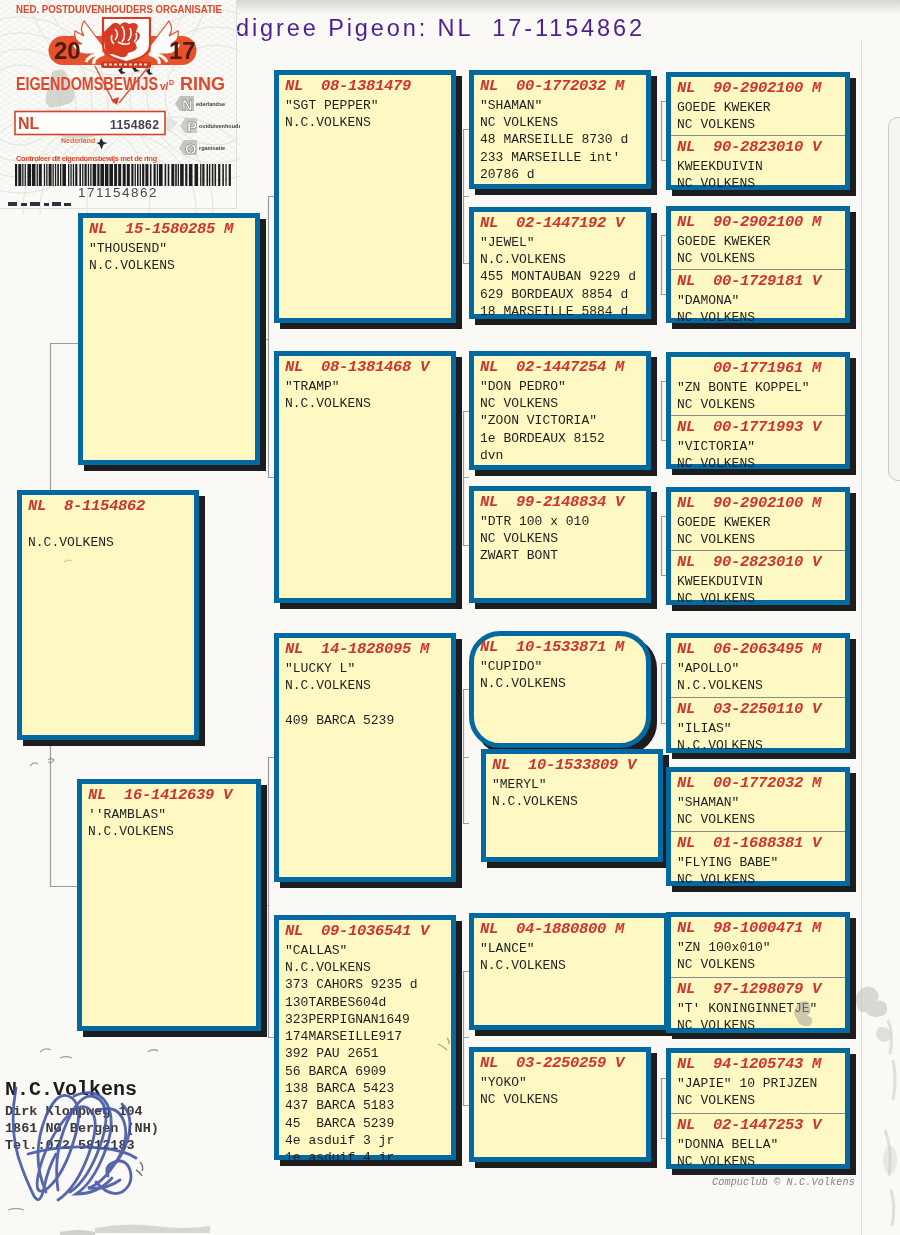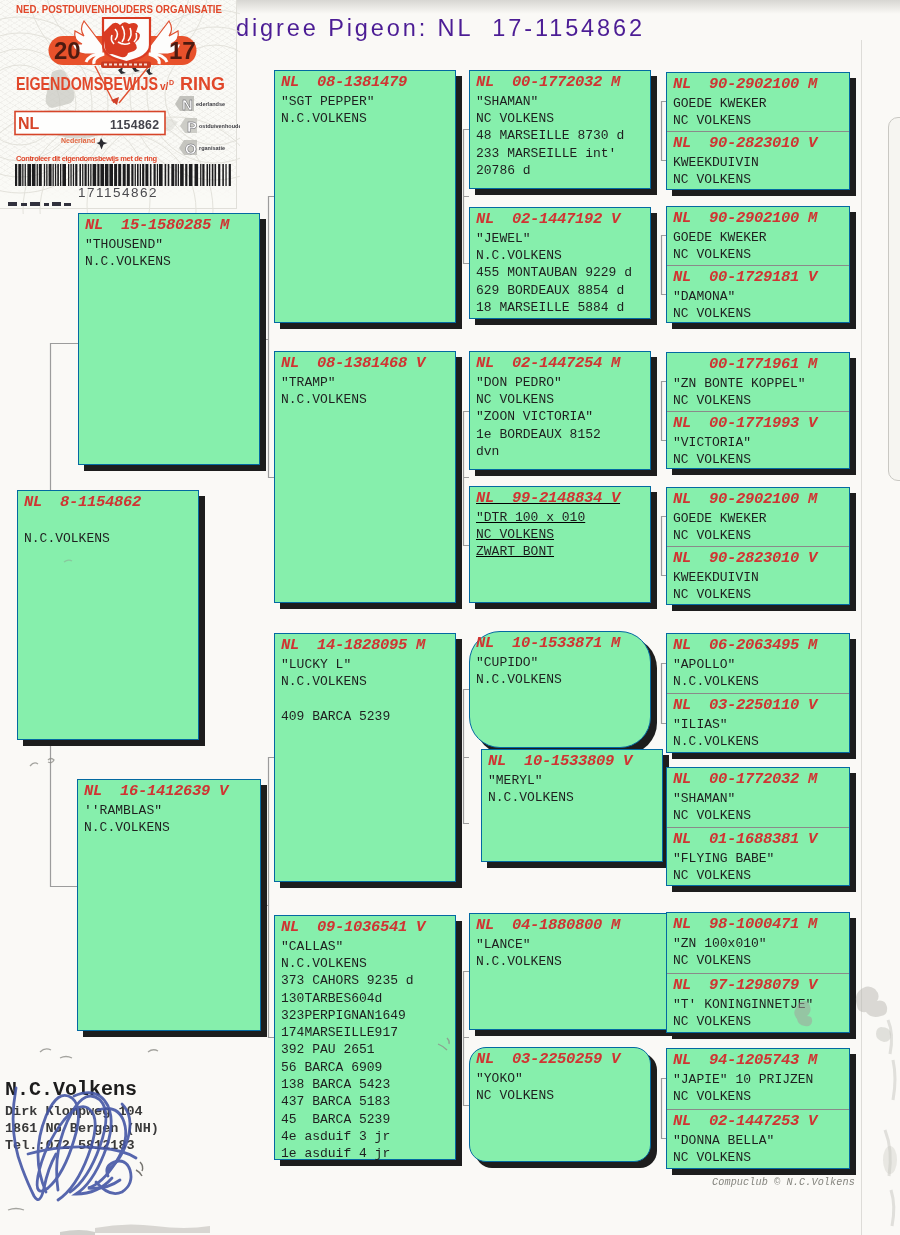--- a/index.html
+++ b/index.html
@@ -1,19 +1,19 @@
 <!DOCTYPE html>
 <html><head>
 <meta charset="utf-8">
 <style>
 html,body{margin:0;padding:0;}
 body{width:900px;height:1235px;position:relative;overflow:hidden;
   background:#faf9f6;font-family:"Liberation Sans", sans-serif;}
 #page{position:absolute;left:0;top:0;width:900px;height:1235px;}
-.pbox{position:absolute;background:#86efac;border:1px solid #0369a1;
+.pbox{position:absolute;background:#fef9c3;border:5px solid #0369a1;
   box-shadow:6px 6px 0 #1d1d1d;box-sizing:border-box;}
 .rh{font:italic 700 15.5px/17px "Liberation Mono", monospace;color:#d03432;
   margin:3.3px 0 0 6px;white-space:pre;letter-spacing:-.3px;}
 .pbox pre{font:13px/17.3px "Liberation Mono", monospace;color:#1f1f1f;
   margin:1.4px 0 0 6px;white-space:pre;}
 .cell{overflow:hidden;}
 .cell2{border-top:1px solid #8a8a8a;}
 .cell .rh{margin-top:3.3px;}
 .cell pre{margin-top:1.4px;}
 </style>
@@ -290,21 +290,21 @@
 
 <div class="pbox" style="left:469px;top:351px;width:182px;height:119px;">
 <div class="rh">NL  02-1447254 M</div>
 <pre>"DON PEDRO"
 NC VOLKENS
 "ZOON VICTORIA"
 1e BORDEAUX 8152
 dvn</pre>
 </div>
 
-<div class="pbox" style="left:469px;top:486px;width:182px;height:117px;text-decoration:underline;">
+<div class="pbox" style="left:469px;top:486px;width:182px;height:117px;">
 <div class="rh">NL  99-2148834 V</div>
 <pre>"DTR 100 x 010
 NC VOLKENS
 ZWART BONT</pre>
 </div>
 
 <div class="pbox" style="left:469px;top:631px;width:182px;height:117px;border-radius:31px;">
 <div class="rh">NL  10-1533871 M</div>
 <pre>"CUPIDO"
 N.C.VOLKENS</pre>
@@ -315,21 +315,21 @@
 <pre>"MERYL"
 N.C.VOLKENS</pre>
 </div>
 
 <div class="pbox" style="left:469px;top:913px;width:200px;height:117px;">
 <div class="rh">NL  04-1880800 M</div>
 <pre>"LANCE"
 N.C.VOLKENS</pre>
 </div>
 
-<div class="pbox" style="left:469px;top:1047px;width:182px;height:115px;border-radius:17px;">
+<div class="pbox" style="left:469px;top:1047px;width:182px;height:115px;">
 <div class="rh">NL  03-2250259 V</div>
 <pre>"YOKO"
 NC VOLKENS</pre>
 </div>
 
 <div class="pbox" style="left:666px;top:72px;width:184px;height:118px;">
 <div class="cell" style="height:58px;">
 <div class="rh">NL  90-2902100 M</div>
 <pre>GOEDE KWEKER
 NC VOLKENS</pre>

